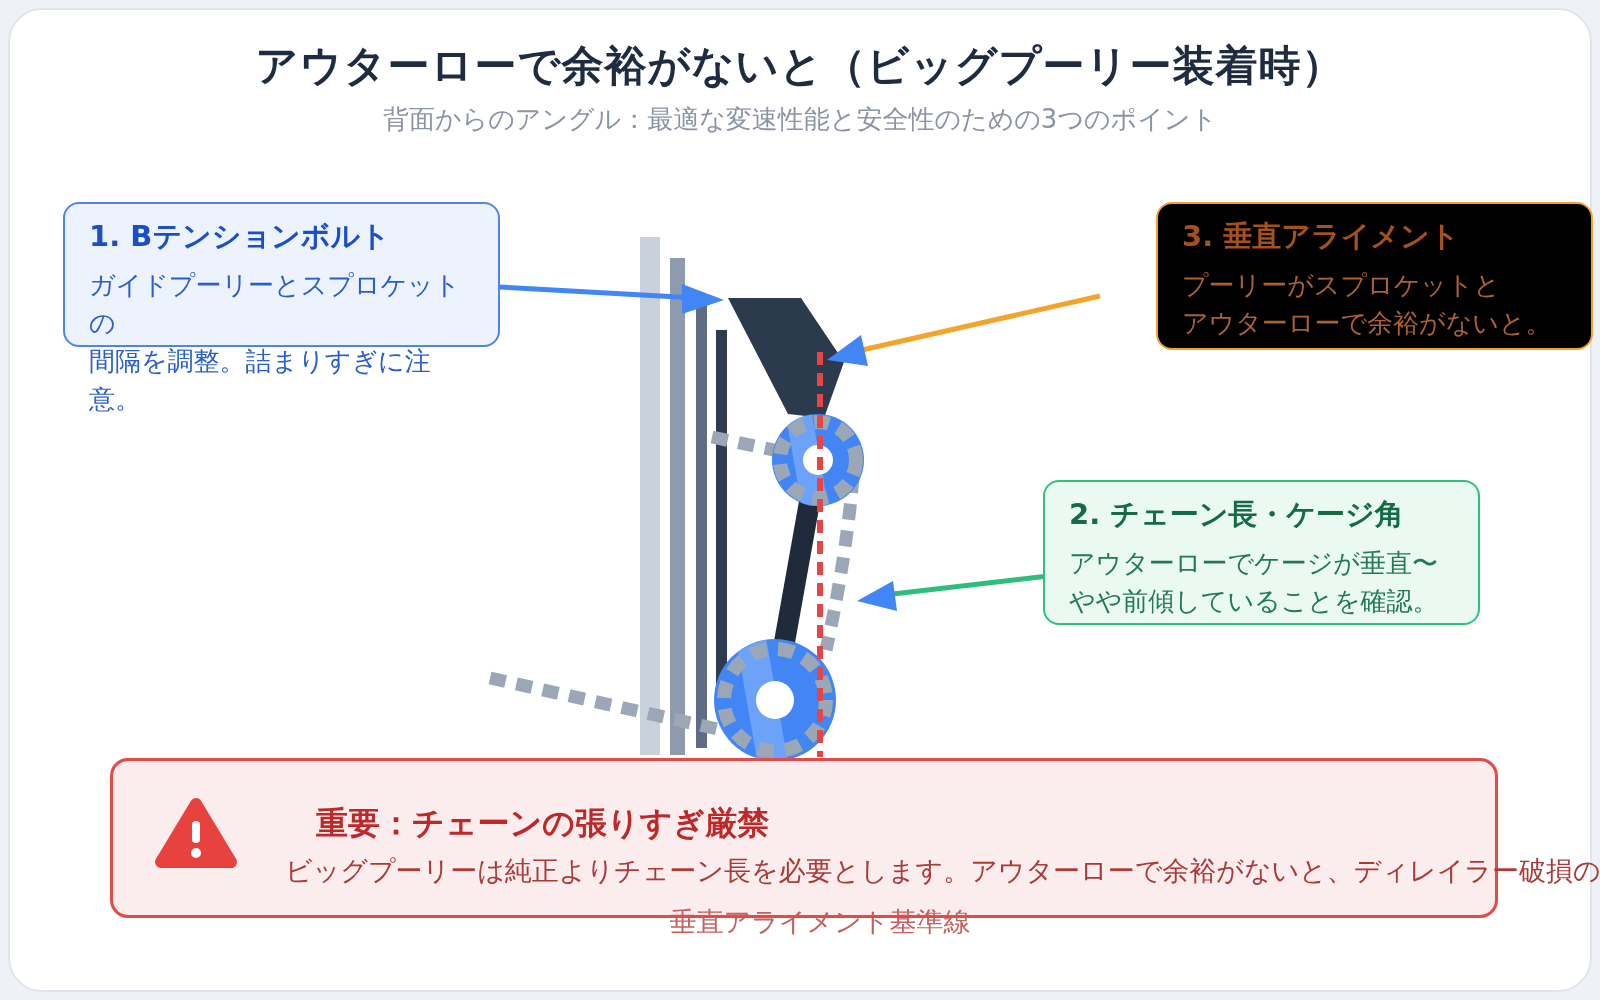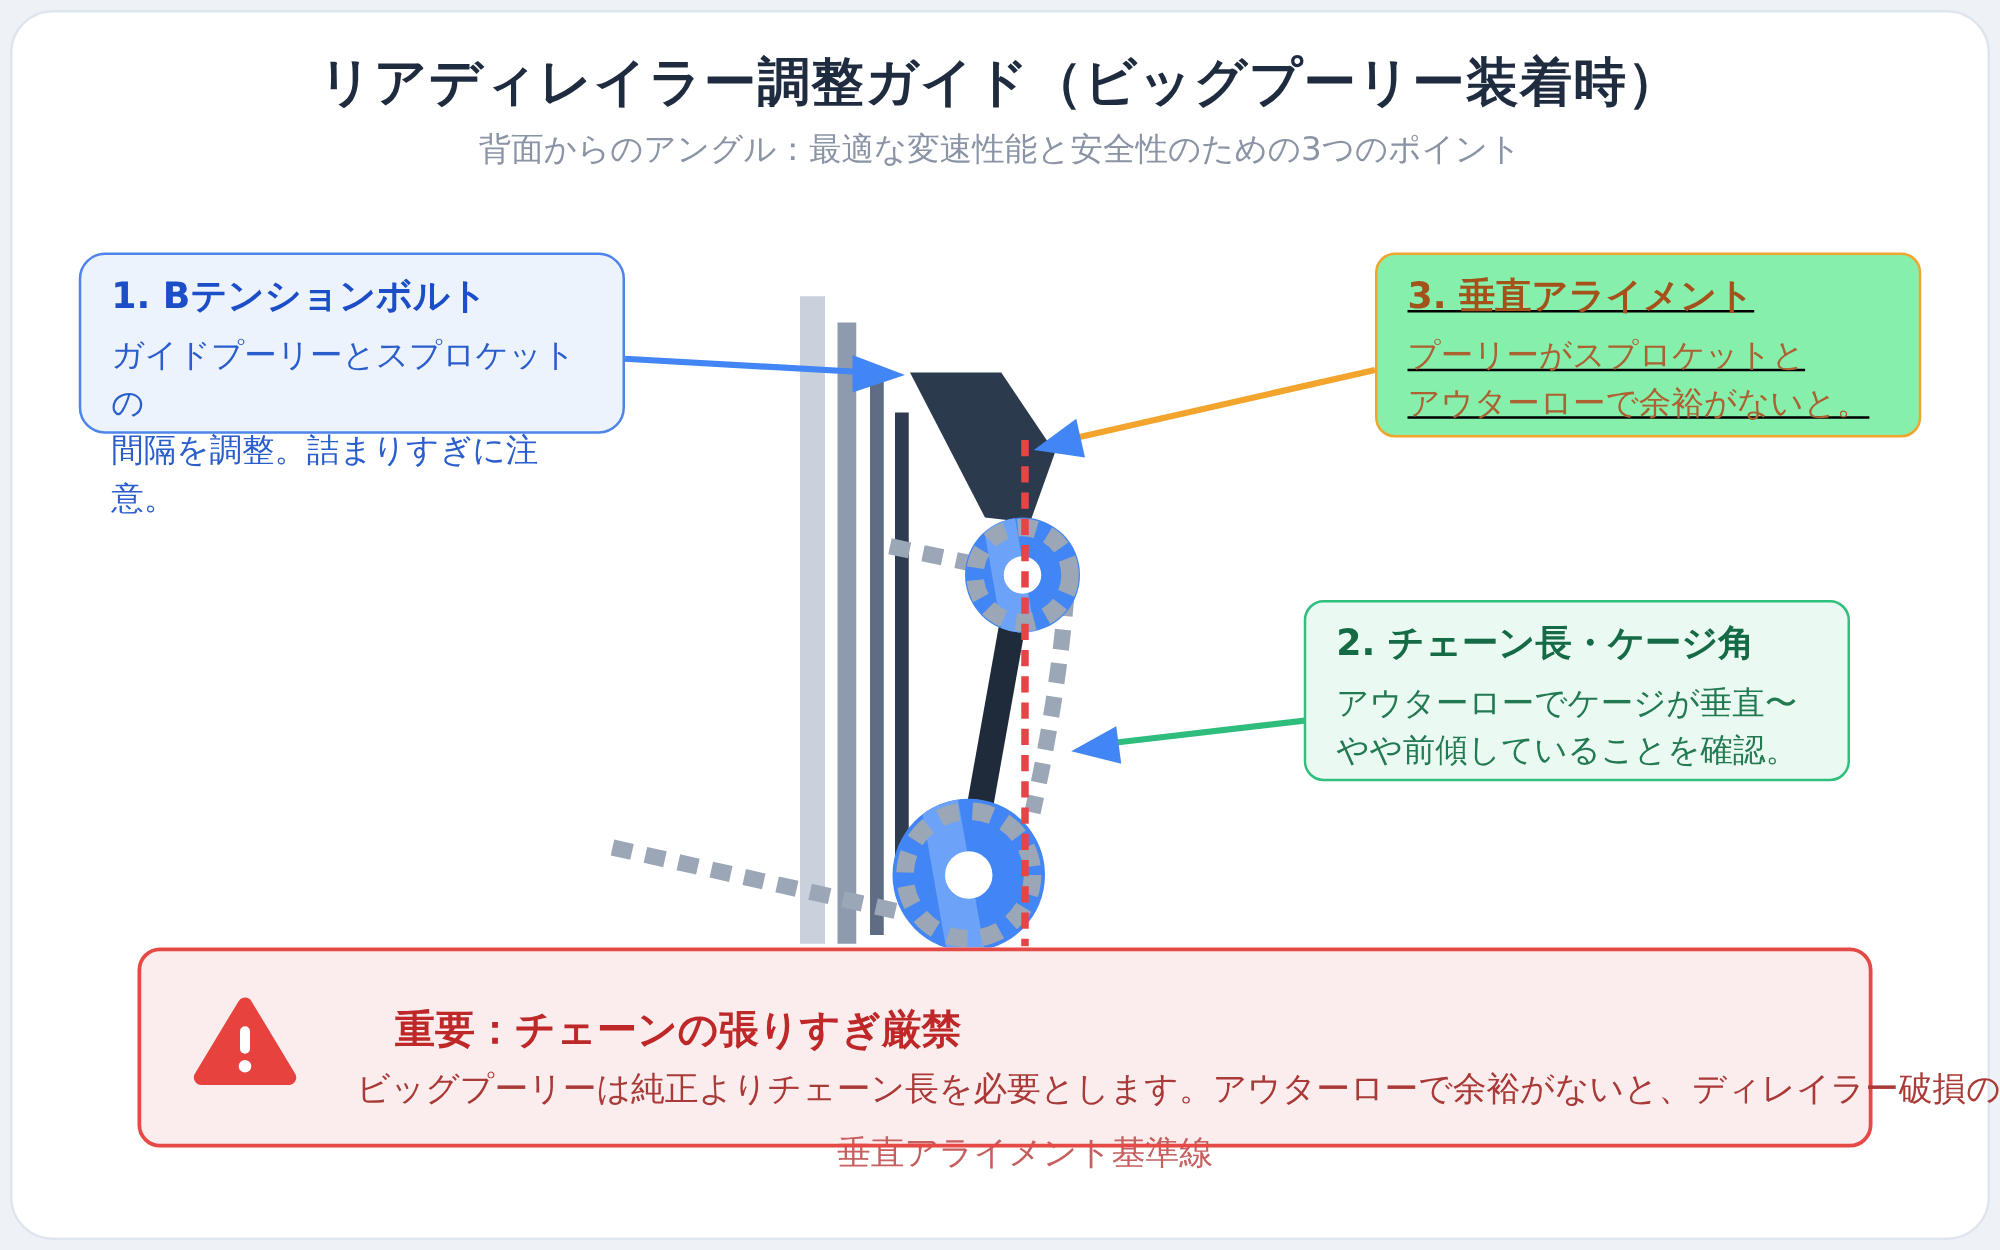--- a/index.html
+++ b/index.html
@@ -25,24 +25,24 @@
   }
   
   .diagram{ left:0; top:0; z-index:1; }
   
   .callout{
     box-sizing:border-box; border-radius:16px; border:2.5px solid;
     padding:13px 24px 0 24px; z-index:6;
   }
   .c-title{ font-size:29px; font-weight:bold; margin-bottom:9px; }
   .c-line{ font-size:26px; line-height:38px; }
-  .co-blue  { left:63px;   top:202px; width:437px; height:145px; background:#edf3fc; border-color:#4f84ea;border-radius:21px; }
+  .co-blue  { left:63px;   top:202px; width:437px; height:145px; background:#edf3fc; border-color:#4f84ea; }
   .co-blue .c-title{ color:#1c4fc7; }
   .co-blue .c-line{ color:#2a5ecc; }
-  .co-orange{ left:1100px; top:202px; width:437px; height:148px; background:#86efac; border-color:#f1a52f;text-decoration:underline; }
+  .co-orange{ left:1156px; top:202px; width:437px; height:148px; background:#000000; border-color:#f1a52f; }
   .co-orange .c-title{ color:#a4511a; }
   .co-orange .c-line{ color:#ab6130; }
   .co-green { left:1043px; top:480px; width:437px; height:145px; background:#eafaf2; border-color:#30c07d; }
   .co-green .c-title{ color:#146b45; }
   .co-green .c-line{ color:#237a52; }
   
   .warn-fill{
     left:110px; top:758px; width:1388px; height:160px;
     background:#fbeded; border-radius:18px; z-index:2;
   }
@@ -121,21 +121,21 @@
     <polygon points="724,300 682,284 682,314" fill="#4285f4"></polygon>
 
     <line x1="1100" y1="296" x2="862" y2="350" stroke-width="5" stroke="#f3a42c"></line>
     <polygon points="827,360 861,335 868,366" fill="#4285f4"></polygon>
 
     <line x1="1100" y1="570" x2="893" y2="594" stroke-width="5" stroke="#2ebd7c"></line>
     <polygon points="857,601 893,581 897,611" fill="#4285f4"></polygon>
   </g>
 </svg>
 
-<div class="abs page-title">リアディレイラー調整ガイド（ビッグプーリー装着時）</div>
+<div class="abs page-title">アウターローで余裕がないと（ビッグプーリー装着時）</div>
 <div class="abs page-subtitle">背面からのアングル：最適な変速性能と安全性のための3つのポイント</div>
 
 <div class="abs callout co-blue">
   <div class="c-title">1. Bテンションボルト</div>
   <div class="c-line">ガイドプーリーとスプロケットの</div>
   <div class="c-line">間隔を調整。詰まりすぎに注意。</div>
 </div>
 
 <div class="abs callout co-orange">
   <div class="c-title">3. 垂直アライメント</div>

